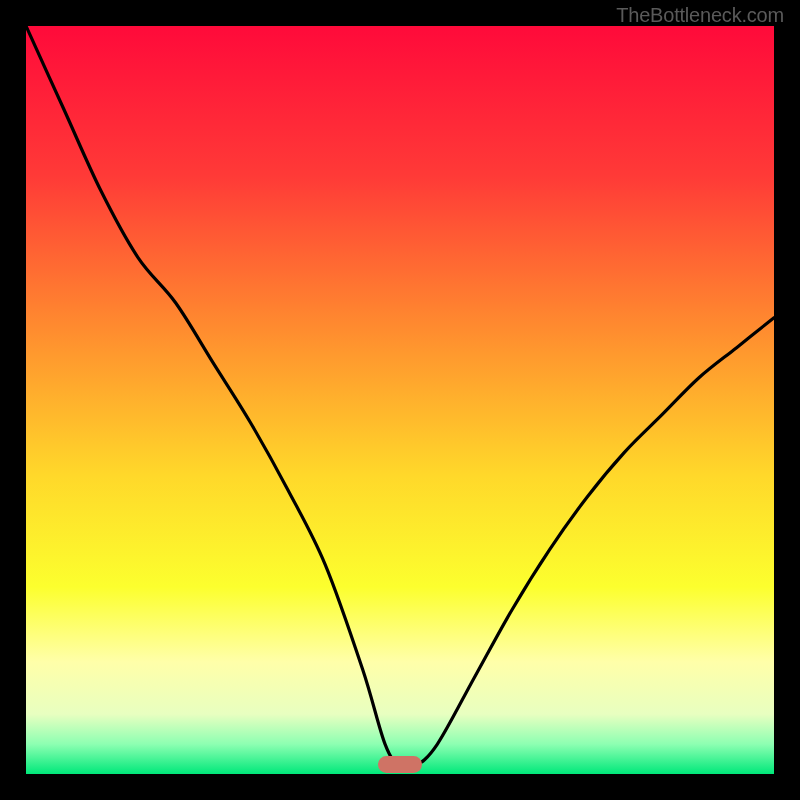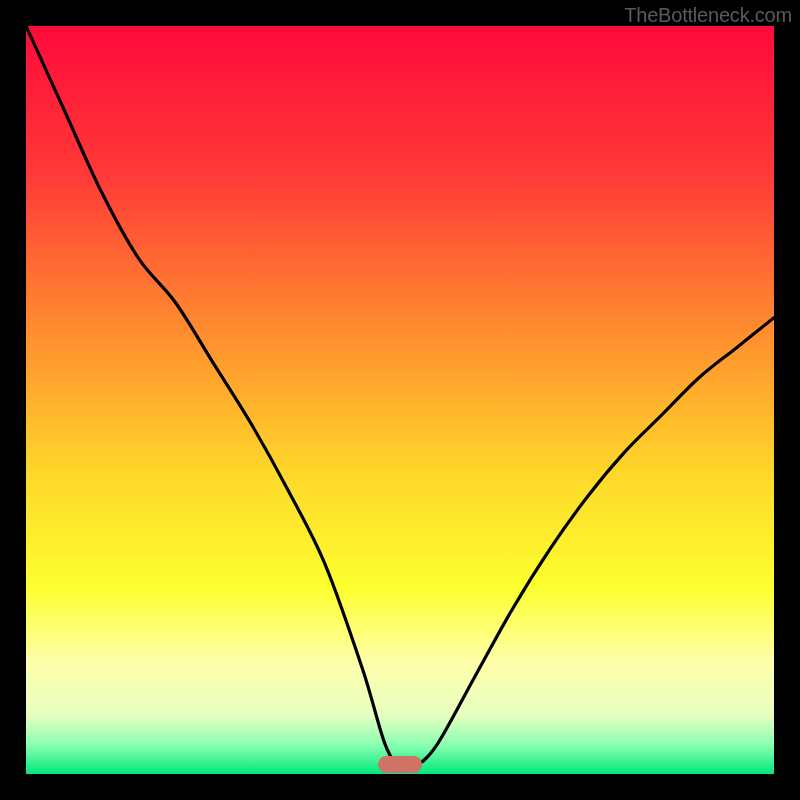--- a/index.html
+++ b/index.html
@@ -7,21 +7,21 @@
     width: 800px;
     height: 800px;
     background: #000;
     overflow: hidden;
     font-family: Arial, Helvetica, sans-serif;
     position: relative;
   }
   .watermark {
     position: absolute;
     top: 4px;
-    right: 8px;
+    right: 16px;
     color: #5a5a5a;
     font-size: 20px;
     font-weight: 500;
     z-index: 10;
     letter-spacing: -0.2px;
   }
   .frame {
     position: absolute;
     left: 26px;
     top: 26px;

